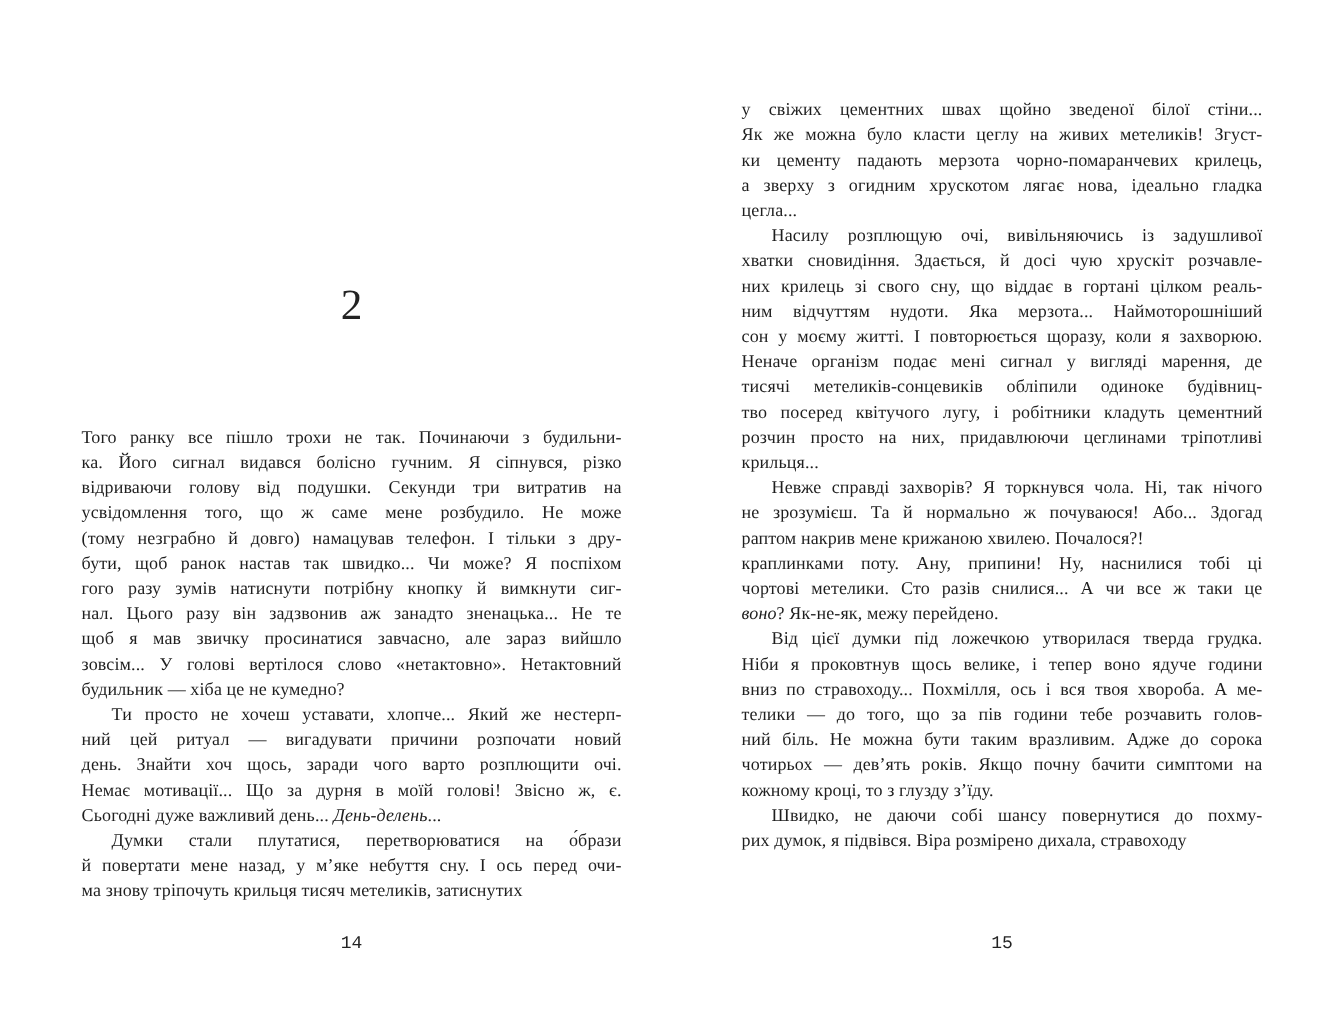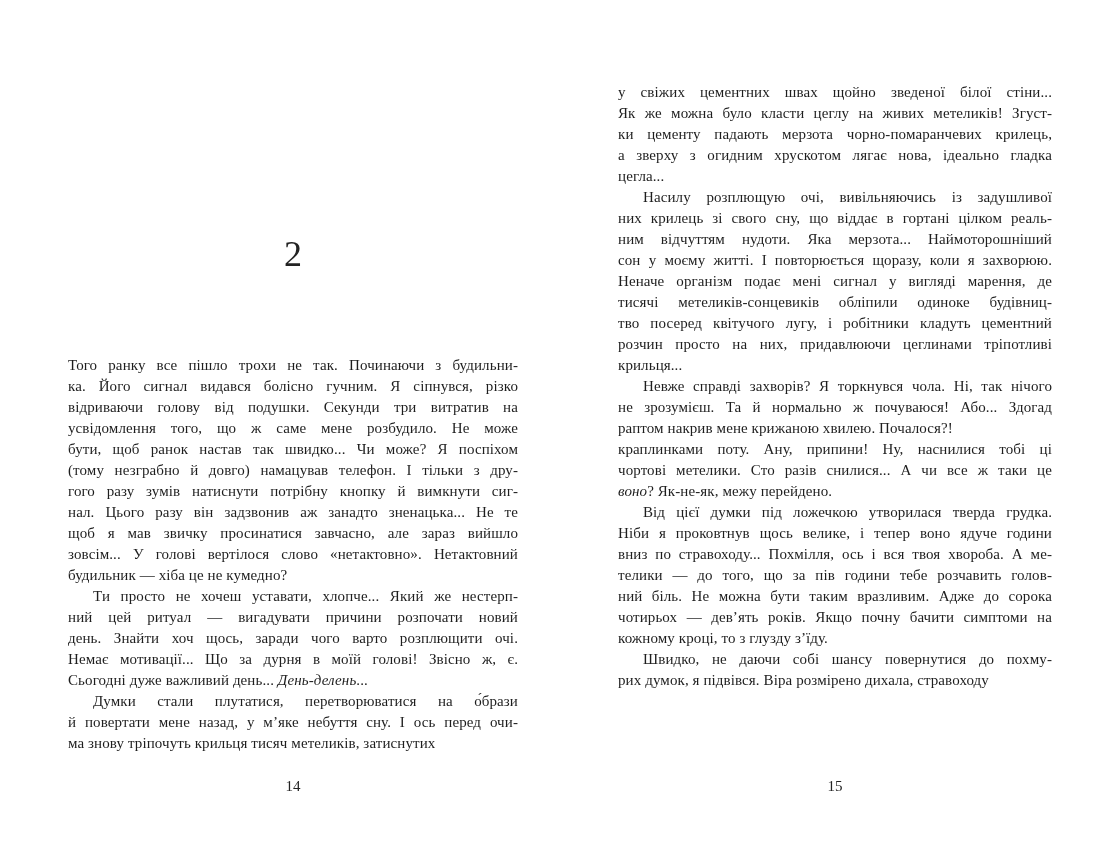--- a/index.html
+++ b/index.html
@@ -62,38 +62,39 @@
     font-style: italic;
   }
   .page-num {
     position: absolute;
     top: 776px;
     height: 21px;
     line-height: 21px;
     font-size: 15px;
     text-align: center;
     color: #232323;
+    font-family: Liberation Mono, monospace;
   }
   .page-num.left-col  { left: 68px;  width: 450px; }
   .page-num.right-col { left: 618px; width: 434px; }
 </style>
 </head>
 <body>
 
 <div class="page">
 
   <div>
     <div class="chapter-num">2</div>
     <div class="text-block left-col">
         <div class="bookline">Того ранку все пішло трохи не так. Починаючи з будильни-</div>
         <div class="bookline">ка. Його сигнал видався болісно гучним. Я сіпнувся, різко</div>
         <div class="bookline">відриваючи голову від подушки. Секунди три витратив на</div>
         <div class="bookline">усвідомлення того, що ж саме мене розбудило. Не може</div>
+        <div class="bookline">(тому незграбно й довго) намацував телефон. І тільки з дру-</div>
         <div class="bookline">бути, щоб ранок настав так швидко... Чи може? Я поспіхом</div>
-        <div class="bookline">(тому незграбно й довго) намацував телефон. І тільки з дру-</div>
         <div class="bookline">гого разу зумів натиснути потрібну кнопку й вимкнути сиг-</div>
         <div class="bookline">нал. Цього разу він задзвонив аж занадто зненацька... Не те</div>
         <div class="bookline">щоб я мав звичку просинатися завчасно, але зараз вийшло</div>
         <div class="bookline">зовсім... У голові вертілося слово «нетактовно». Нетактовний</div>
         <div class="bookline last">будильник — хіба це не кумедно?</div>
         <div class="bookline indent">Ти просто не хочеш уставати, хлопче... Який же нестерп-</div>
         <div class="bookline">ний цей ритуал — вигадувати причини розпочати новий</div>
         <div class="bookline">день. Знайти хоч щось, заради чого варто розплющити очі.</div>
         <div class="bookline">Немає мотивації... Що за дурня в моїй голові! Звісно ж, є.</div>
         <div class="bookline last">Сьогодні дуже важливий день... <em>День-делень</em>...</div>
@@ -105,20 +106,21 @@
   </div>
 
   <div>
     <div class="text-block right-col">
         <div class="bookline">у свіжих цементних швах щойно зведеної білої стіни...</div>
         <div class="bookline">Як же можна було класти цеглу на живих метеликів! Згуст-</div>
         <div class="bookline">ки цементу падають мерзота чорно-помаранчевих крилець,</div>
         <div class="bookline">а зверху з огидним хрускотом лягає нова, ідеально гладка</div>
         <div class="bookline last">цегла...</div>
         <div class="bookline indent">Насилу розплющую очі, вивільняючись із задушливої</div>
+        <div class="bookline">хватки сновидіння. Здається, й досі чую хрускіт розчавле-</div>
         <div class="bookline">них крилець зі свого сну, що віддає в гортані цілком реаль-</div>
         <div class="bookline">ним відчуттям нудоти. Яка мерзота... Наймоторошніший</div>
         <div class="bookline">сон у моєму житті. І повторюється щоразу, коли я захворюю.</div>
         <div class="bookline">Неначе організм подає мені сигнал у вигляді марення, де</div>
         <div class="bookline">тисячі метеликів-сонцевиків обліпили одиноке будівниц-</div>
         <div class="bookline">тво посеред квітучого лугу, і робітники кладуть цементний</div>
         <div class="bookline">розчин просто на них, придавлюючи цеглинами тріпотливі</div>
         <div class="bookline last">крильця...</div>
         <div class="bookline indent">Невже справді захворів? Я торкнувся чола. Ні, так нічого</div>
         <div class="bookline">не зрозумієш. Та й нормально ж почуваюся! Або... Здогад</div>

